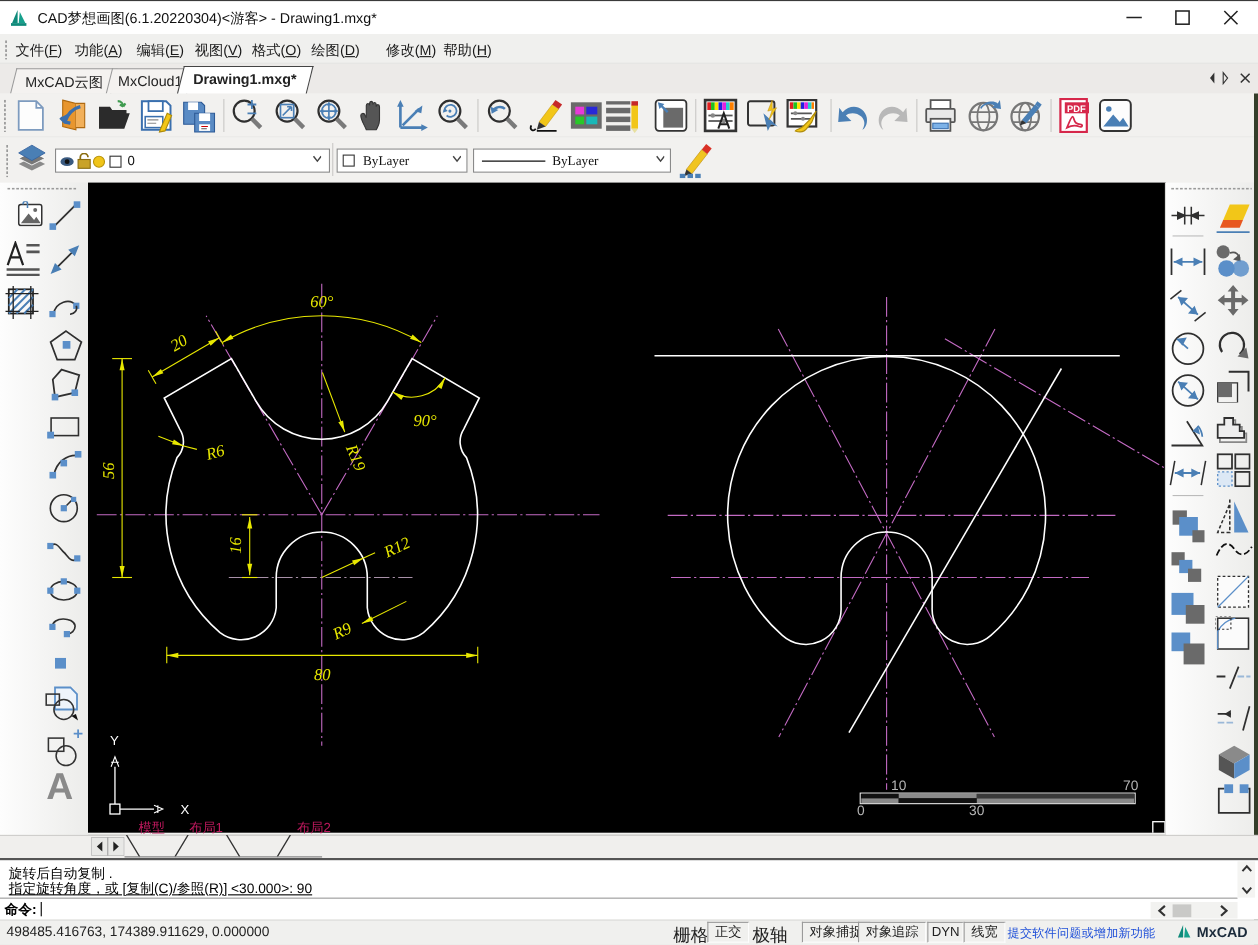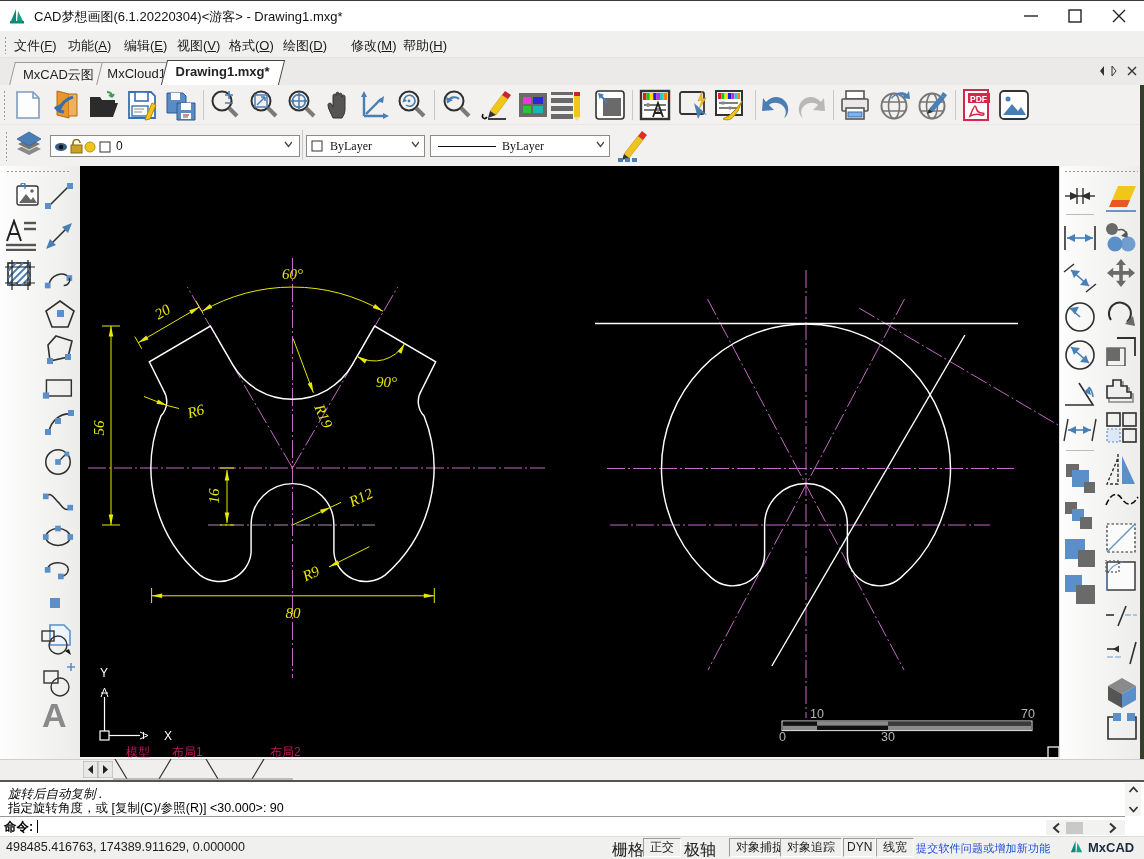--- a/index.html
+++ b/index.html
@@ -678,22 +678,22 @@
 </svg>
 <svg class="abs" style="left:113px;top:759px" width="180" height="21" viewBox="0 0 180 21">
   <path d="M2 0 L14 20 M46 20 L58 0 M93 0 L105 20 M139 20 L151 0" stroke="#333" stroke-width="1.2" fill="none"></path>
   <line x1="0" y1="20" x2="180" y2="20" stroke="#888"></line>
 </svg>
 <div class="mtab" style="left:126px;">模型</div>
 <div class="mtab" style="left:172px;">布局1</div>
 <div class="mtab" style="left:222px;margin-left:48px;">布局2</div>
 
 <div class="abs cmdarea"></div>
-<div class="abs" style="left:8px;top:786px;font-size:12.5px;color:#000;font-style:italic;">旋转后自动复制 .</div>
-<div class="abs" style="left:8px;top:800px;font-size:12.5px;color:#000;">指定旋转角度，或 [复制(C)/参照(R)] &lt;30.000&gt;: 90</div>
+<div class="abs" style="left:8px;top:786px;font-size:12.5px;color:#000;">旋转后自动复制 .</div>
+<div class="abs" style="left:8px;top:800px;font-size:12.5px;color:#000;text-decoration:underline;">指定旋转角度，或 [复制(C)/参照(R)] &lt;30.000&gt;: 90</div>
 <div class="abs" style="left:0px;top:816px;width:1125px;height:1px;background:#999;"></div>
 <div class="abs" style="left:4px;top:819px;font-size:12.5px;color:#000;font-weight:bold;">命令: <span style="display:inline-block;width:1px;height:13px;background:#000;vertical-align:-2px;"></span></div>
 
 <div class="abs" style="left:1125px;top:783px;width:16px;height:33px;background:#f4f4f2;"></div>
 <svg class="abs" style="left:1128px;top:785px" width="11" height="29" viewBox="0 0 11 29">
   <path d="M1.5 7 L5.5 2.5 L9.5 7" fill="none" stroke="#333" stroke-width="1.8"></path>
   <path d="M1.5 22 L5.5 26.5 L9.5 22" fill="none" stroke="#333" stroke-width="1.8"></path>
 </svg>
 
 <div class="abs" style="left:1046px;top:820px;width:79px;height:15px;background:#f2f2f0;"></div>

